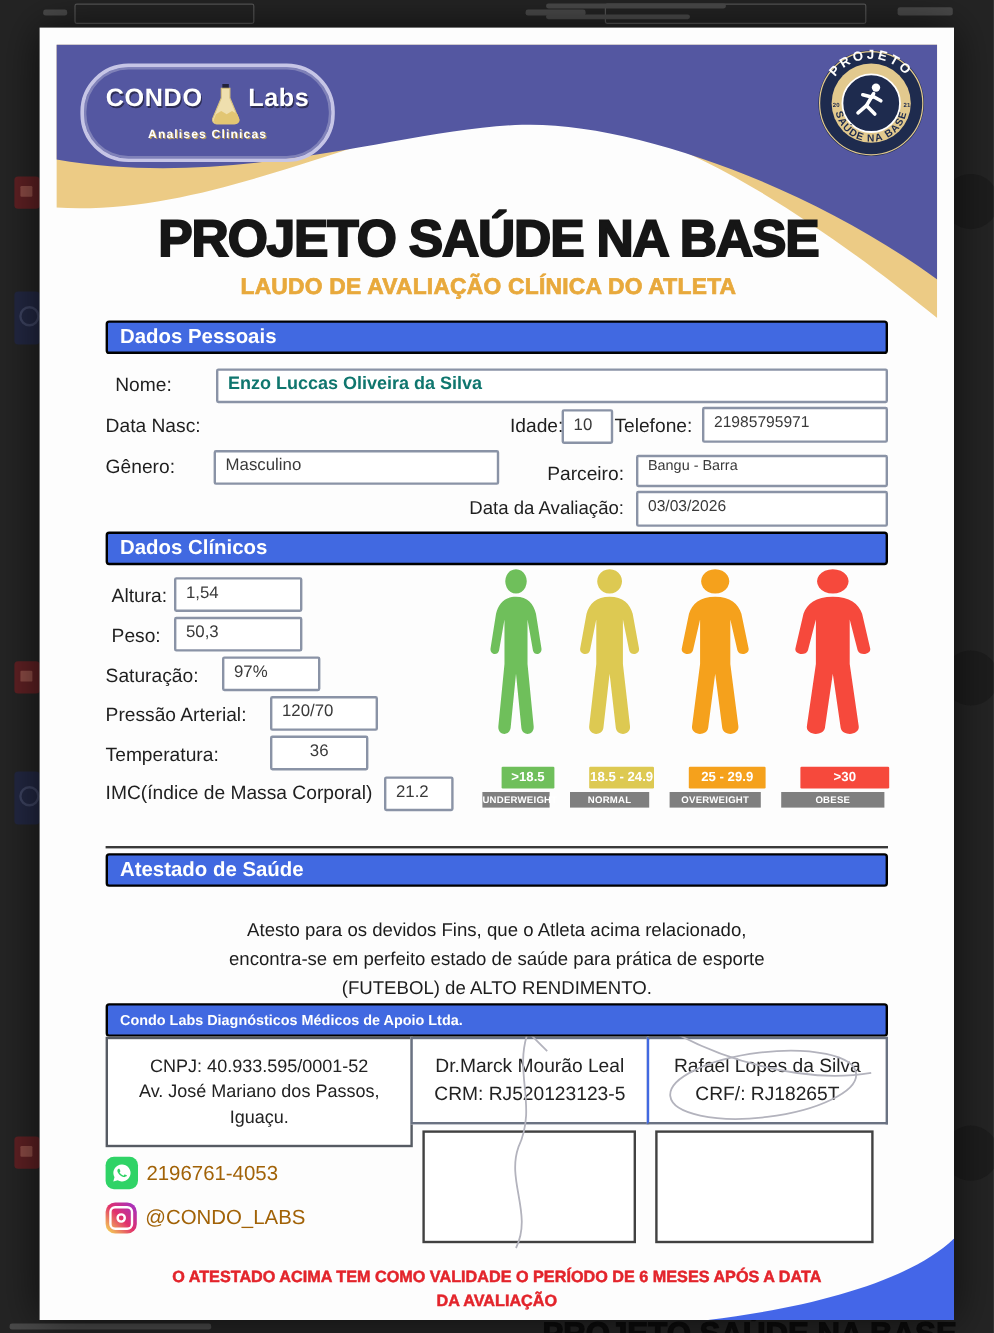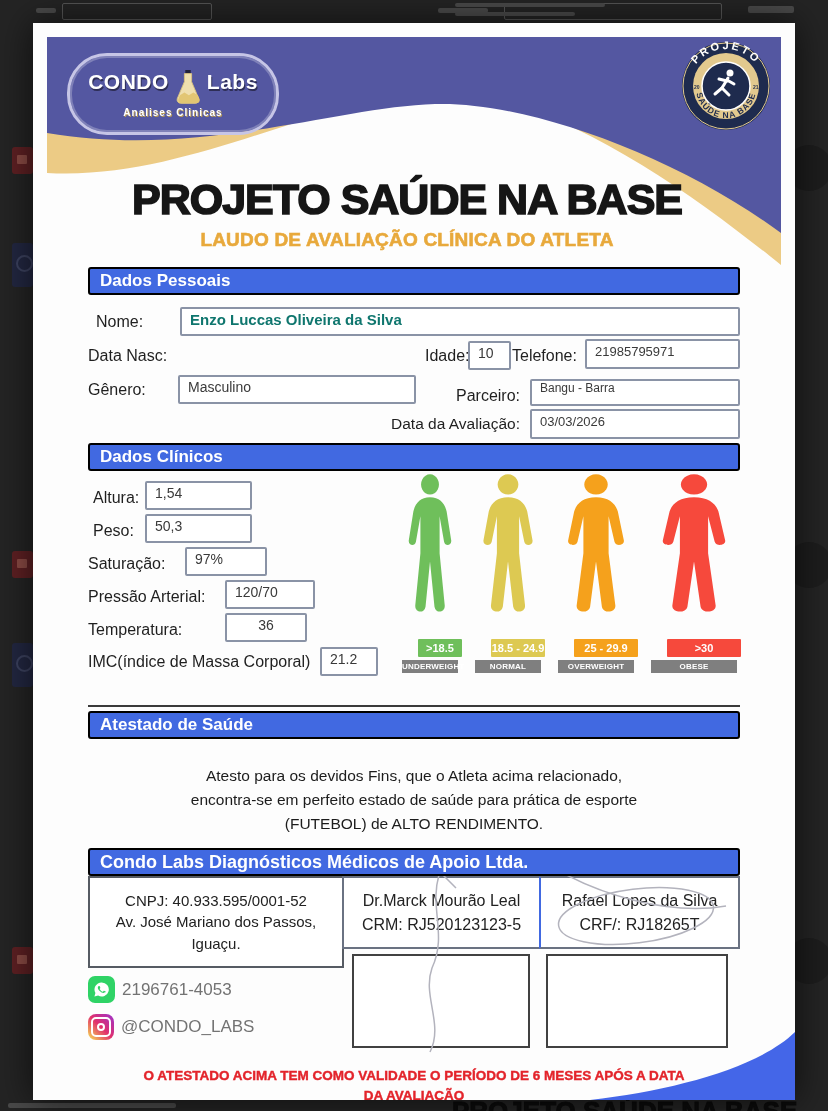--- a/index.html
+++ b/index.html
@@ -52,21 +52,21 @@
 
   .divider{margin:16px 0 4px 0;border:none;border-top:2px solid #3a3a3a;}
 
   .atesto-text{margin-top:25px;text-align:center;font-size:15.5px;line-height:1.55;color:#1c1c1c;}
 
   .sigtable{position:relative;height:178px;margin-top:0;}
   .cell{position:absolute;background:#fff;border:2px solid #565b63;box-sizing:border-box;display:flex;flex-direction:column;align-items:center;justify-content:center;text-align:center;}
   .cell .ln{font-size:15px;color:#222;line-height:1.42;}
   .cell .ln2{font-size:16px;color:#222;line-height:1.5;}
   .sigbox{position:absolute;background:#fff;border:2px solid #414141;box-sizing:border-box;}
-  .contact{position:absolute;display:flex;align-items:center;gap:7px;font-size:17px;color:#737373;}
+  .contact{position:absolute;display:flex;align-items:center;gap:7px;font-size:17px;color:#a16207;}
   .wa-ic{width:27px;height:27px;border-radius:7px;background:#2fd366;display:flex;align-items:center;justify-content:center;}
   .ig-ic{width:26px;height:26px;border-radius:8px;background:linear-gradient(45deg,#f5d354 5%,#e1306c 50%,#a232c4 95%);display:flex;align-items:center;justify-content:center;}
   .ig-inner{width:16px;height:16px;border:2px solid #fff;border-radius:5px;position:relative;}
   .ig-inner::after{content:"";position:absolute;left:4px;top:4px;width:4px;height:4px;border:2px solid #fff;border-radius:50%;}
 
   .notice{margin-top:12px;text-align:center;font-size:13.5px;font-weight:bold;color:#e3242b;line-height:1.5;-webkit-text-stroke:.4px #e3242b;}
 
   .corner-swoosh{position:absolute;right:0;bottom:0;}
 </style>
 </head>
@@ -229,21 +229,21 @@
 
       <hr class="divider">
 
       <div class="secbar">Atestado de Saúde</div>
       <div class="atesto-text">
         <div>Atesto para os devidos Fins, que o Atleta acima relacionado,</div>
         <div>encontra-se em perfeito estado de saúde para prática de esporte</div>
         <div>(FUTEBOL) de ALTO RENDIMENTO.</div>
       </div>
 
-      <div class="secbar" style="margin-top:12px;font-size:18px">Condo Labs Diagnósticos Médicos de Apoio Ltda.</div>
+      <div class="secbar" style="font-size:12px">Condo Labs Diagnósticos Médicos de Apoio Ltda.</div>
       <div class="sigtable">
         <div class="cell" style="left:0;top:0;width:256px;height:92px">
           <div class="ln">CNPJ: 40.933.595/0001-52</div>
           <div class="ln">Av. José Mariano dos Passos,</div>
           <div class="ln">Iguaçu.</div>
         </div>
         <div class="cell" style="left:254px;top:0;width:199px;height:73px;border-color:#6a7282">
           <div class="ln2">Dr.Marck Mourão Leal</div>
           <div class="ln2">CRM: RJ520123123-5</div>
         </div>

